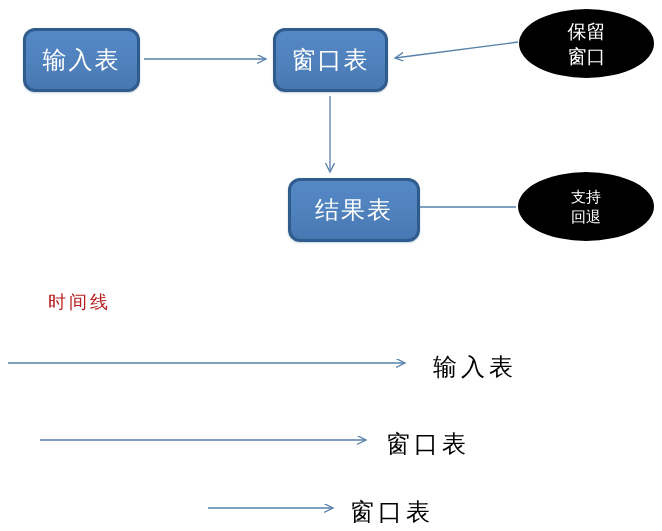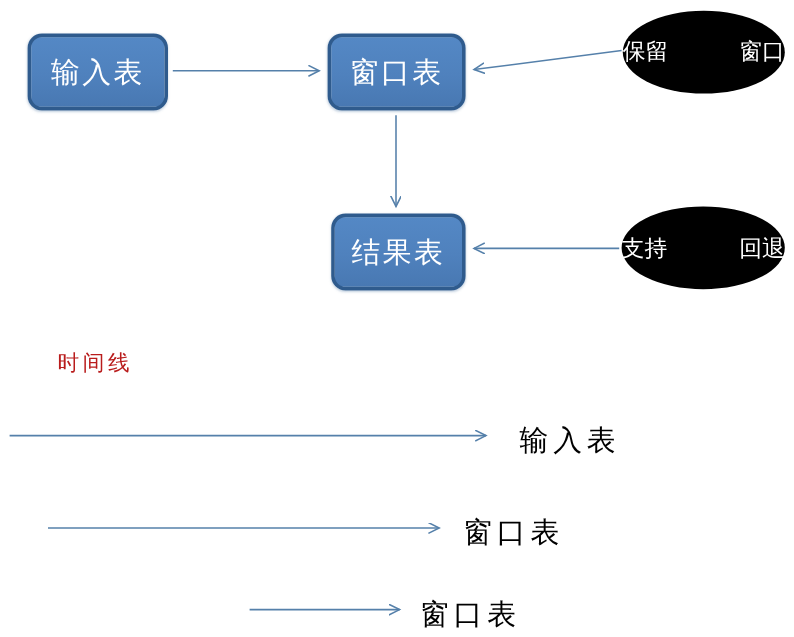--- a/index.html
+++ b/index.html
@@ -25,34 +25,34 @@
     color: #ffffff;
     display: flex;
     align-items: center;
     justify-content: center;
     font-size: 24px;
     letter-spacing: 2px;
     box-shadow: 0 1px 2px rgba(120,150,185,0.45);
   }
   .node-input  { left: 23px;  top: 28px;  width: 117px; height: 64px; }
   .node-window { left: 273px; top: 28px;  width: 115px; height: 64px; }
-  .node-result { left: 276px; top: 178px; width: 112px; height: 64px; }
+  .node-result { left: 288px; top: 178px; width: 132px; height: 64px; }
   .ellipse {
     position: absolute;
     background: #000000;
     border-radius: 50%;
     color: #ffffff;
     display: flex;
-    flex-direction: row;
+    flex-direction: column;
     align-items: center;
-    justify-content: space-between;
+    justify-content: center;
     text-align: center;
   }
   .ellipse-retain { left: 519px; top: 9px;   width: 135px; height: 69px; font-size: 19px; line-height: 25px; }
-  .ellipse-flash  { left: 518px; top: 172px; width: 136px; height: 69px; font-size: 19px; line-height: 20px; }
+  .ellipse-flash  { left: 518px; top: 172px; width: 136px; height: 69px; font-size: 15px; line-height: 20px; }
   .timeline-title {
     position: absolute;
     left: 48px; top: 290px;
     color: #b91c1c;
     font-size: 18px;
     letter-spacing: 3px;
     font-family: Liberation Mono, monospace;
   }
   .tl-label {
     position: absolute;

